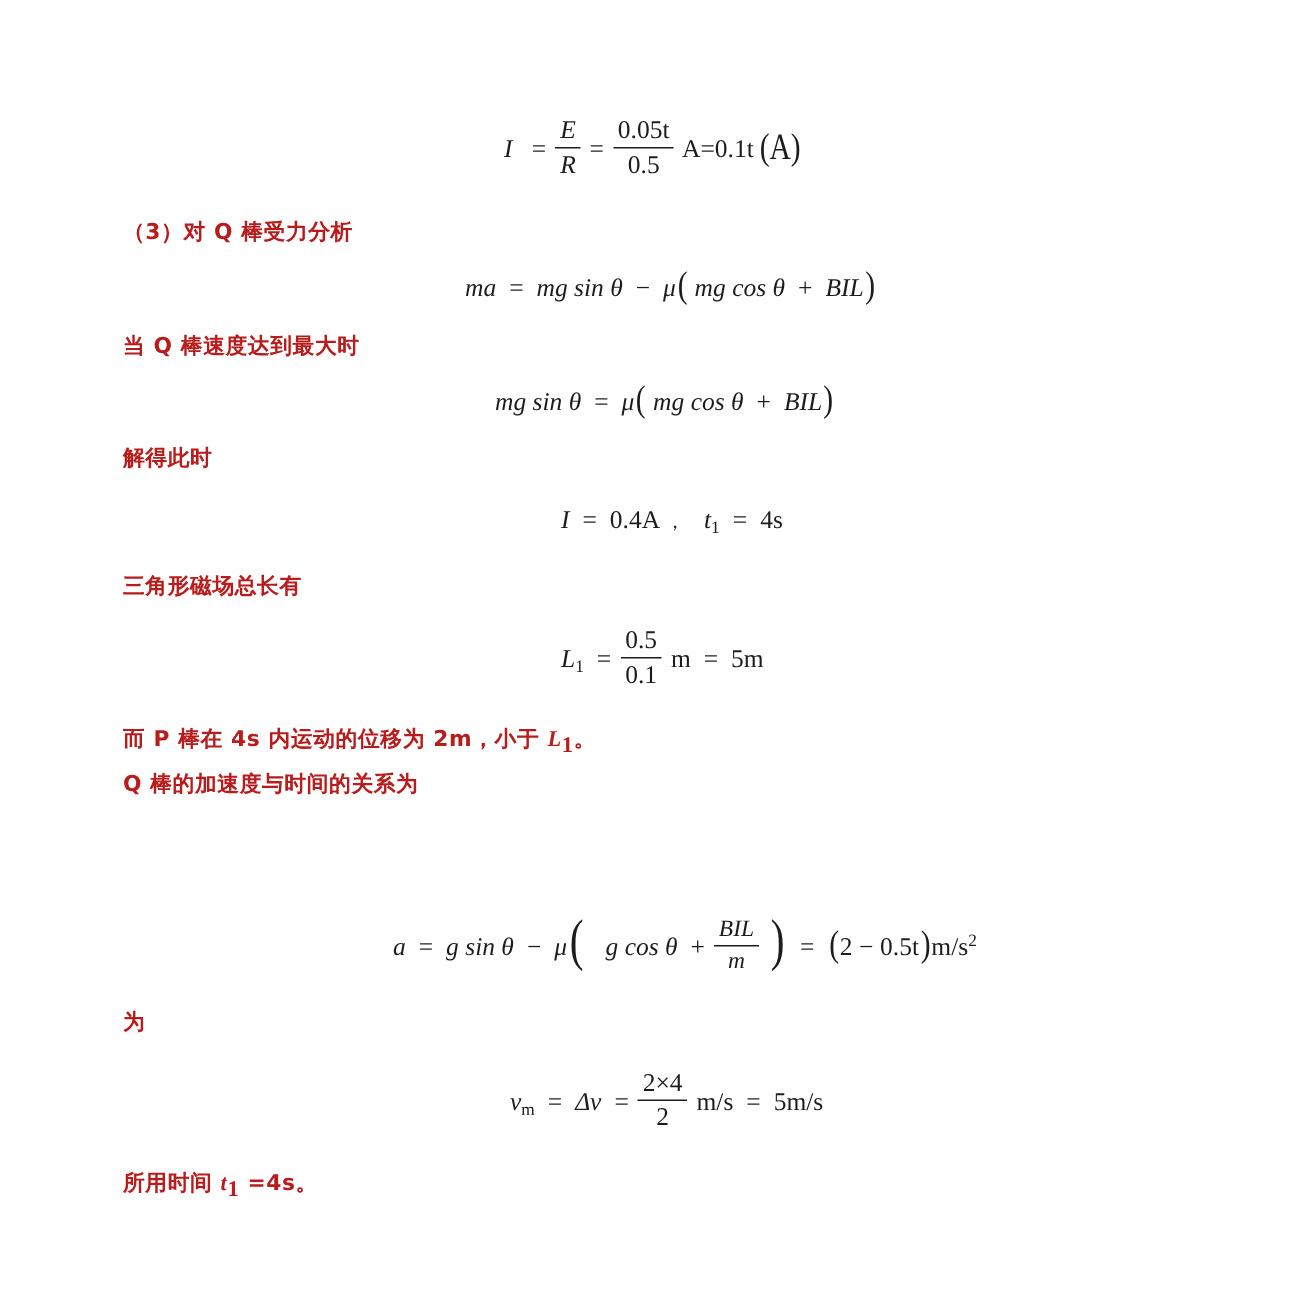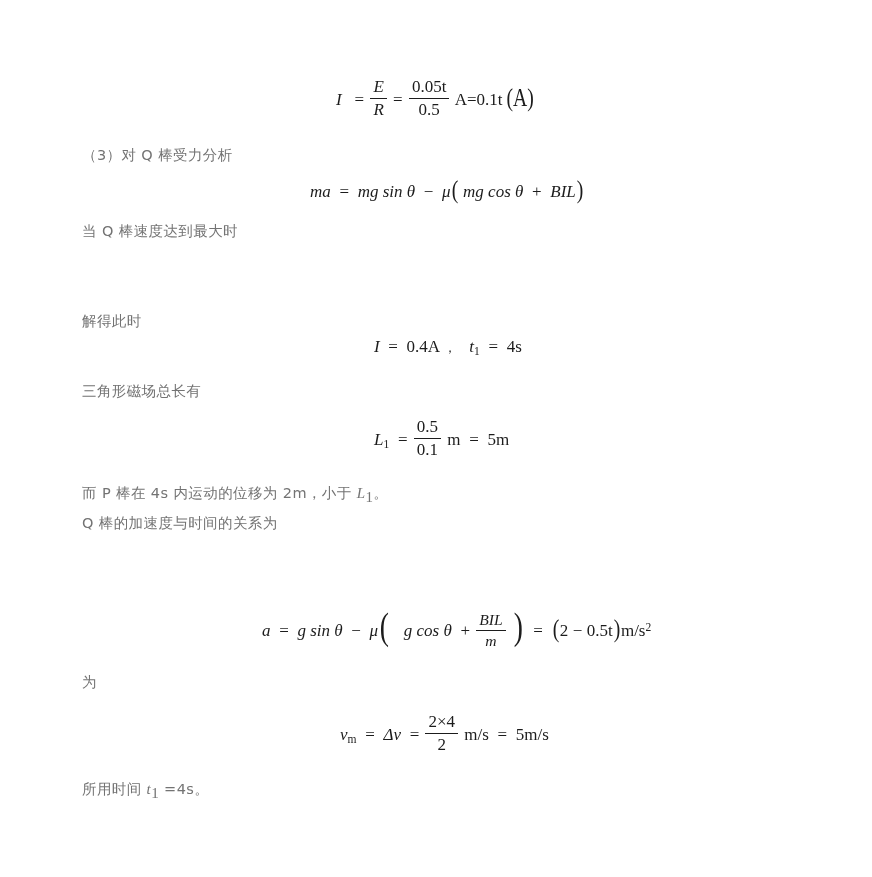--- a/index.html
+++ b/index.html
@@ -21,22 +21,23 @@
     height: 877px;
     padding: 0;
     box-sizing: border-box;
   }
   
   .para {
     position: absolute;
     font-size: 15px;
     line-height: 1.5;
     letter-spacing: 0.4px;
-    color: #737373;
+    color: #b91c1c;
     white-space: nowrap;
+    font-weight: bold;
   }
   .eq {
     position: absolute;
     font-size: 17px;
     color: #1c1c1c;
     white-space: nowrap;
     font-family: "Liberation Serif", "DejaVu Serif", serif;
   }
   .ital {
     font-style: italic;
@@ -133,22 +134,30 @@
     <span class="ital">mg sin θ</span>
     <span class="sp"></span><span>−</span><span class="sp"></span>
     <span class="ital">μ</span><span class="medparen">(</span>
     <span class="ital">mg cos θ</span>
     <span class="sp"></span><span>+</span><span class="sp"></span>
     <span class="ital">BIL</span><span class="medparen">)</span>
   </div>
 
   <div class="para cjk" style="left:82px; top:221px;text-align:center;">当 Q 棒速度达到最大时</div>
 
-
-  <div class="para cjk" style="left:82px; top:311px;">解得此时</div>
+  <div class="eq" style="left:330px; top:258px;">
+    <span class="ital">mg sin θ</span>
+    <span class="sp"></span><span>=</span><span class="sp"></span>
+    <span class="ital">μ</span><span class="medparen">(</span>
+    <span class="ital">mg cos θ</span>
+    <span class="sp"></span><span>+</span><span class="sp"></span>
+    <span class="ital">BIL</span><span class="medparen">)</span>
+  </div>
+
+  <div class="para cjk" style="left:82px; top:296px;">解得此时</div>
 
   <div class="eq" style="left:374px; top:337px;">
     <span class="ital">I</span>
     <span class="sp"></span><span>=</span><span class="sp"></span>
     <span>0.4A</span>
     <span class="cjk" style="font-size:13px;">，</span>
     <span class="sp"></span>
     <span class="ital">t</span><sub>1</sub>
     <span class="sp"></span><span>=</span><span class="sp"></span>
     <span>4s</span>

